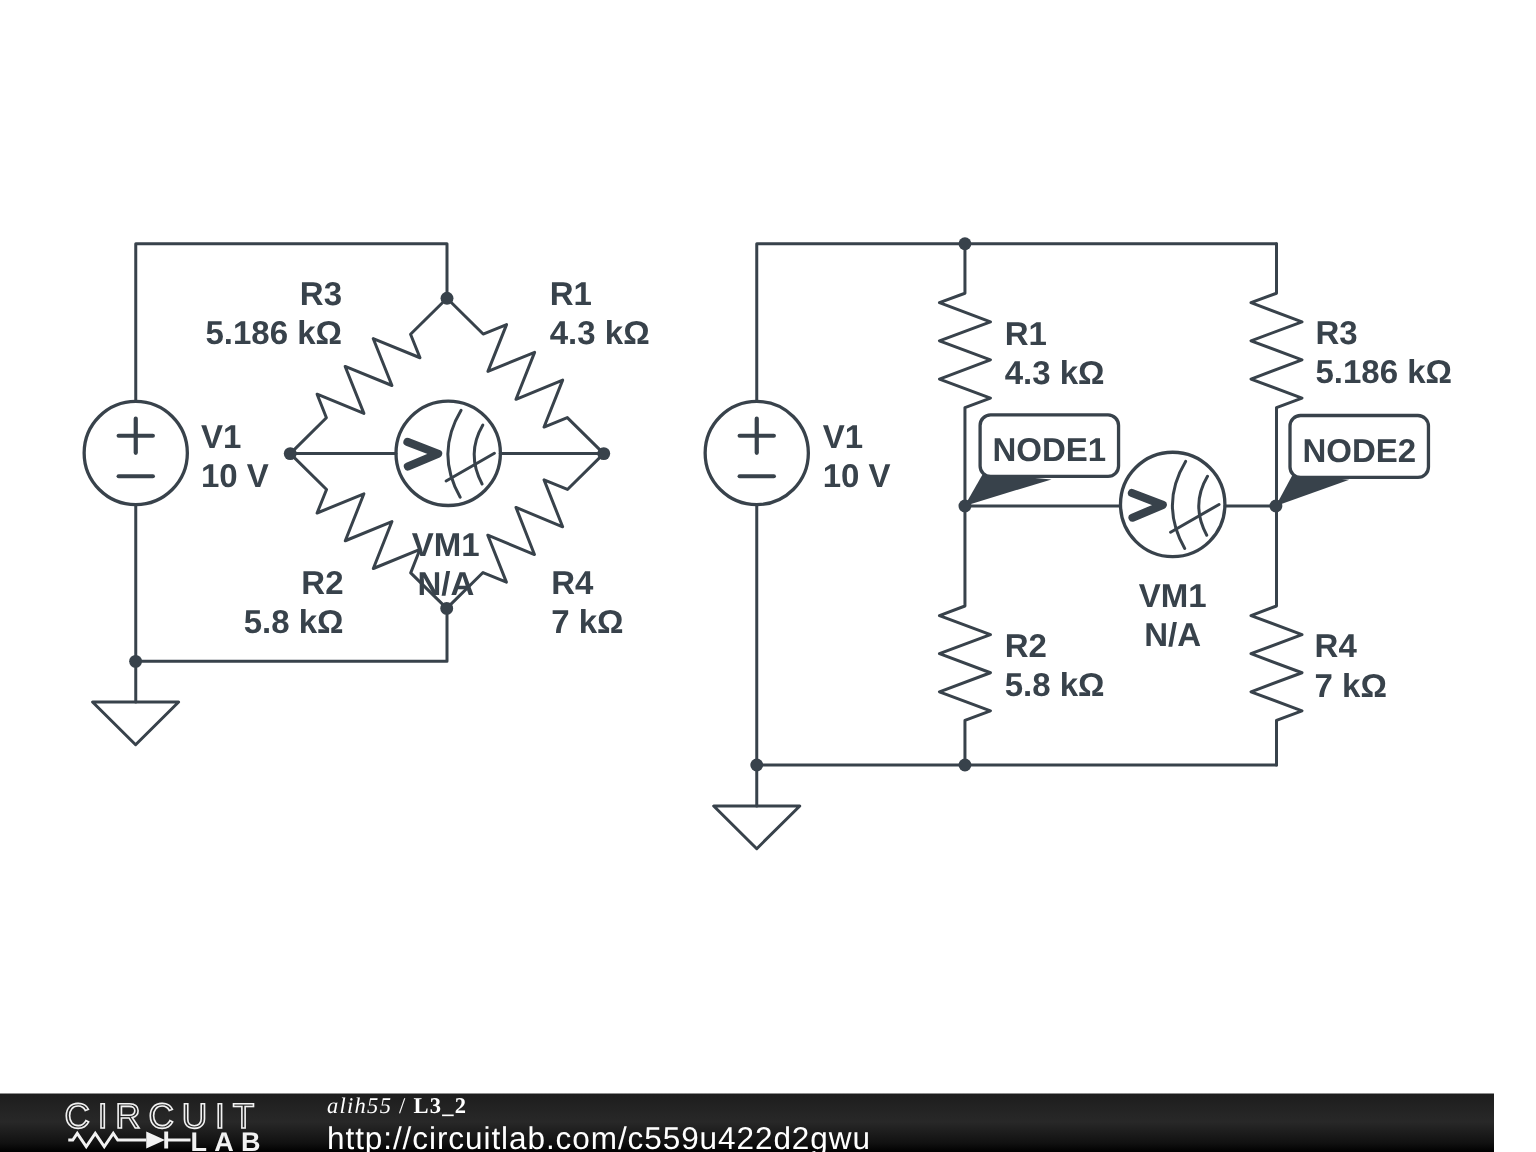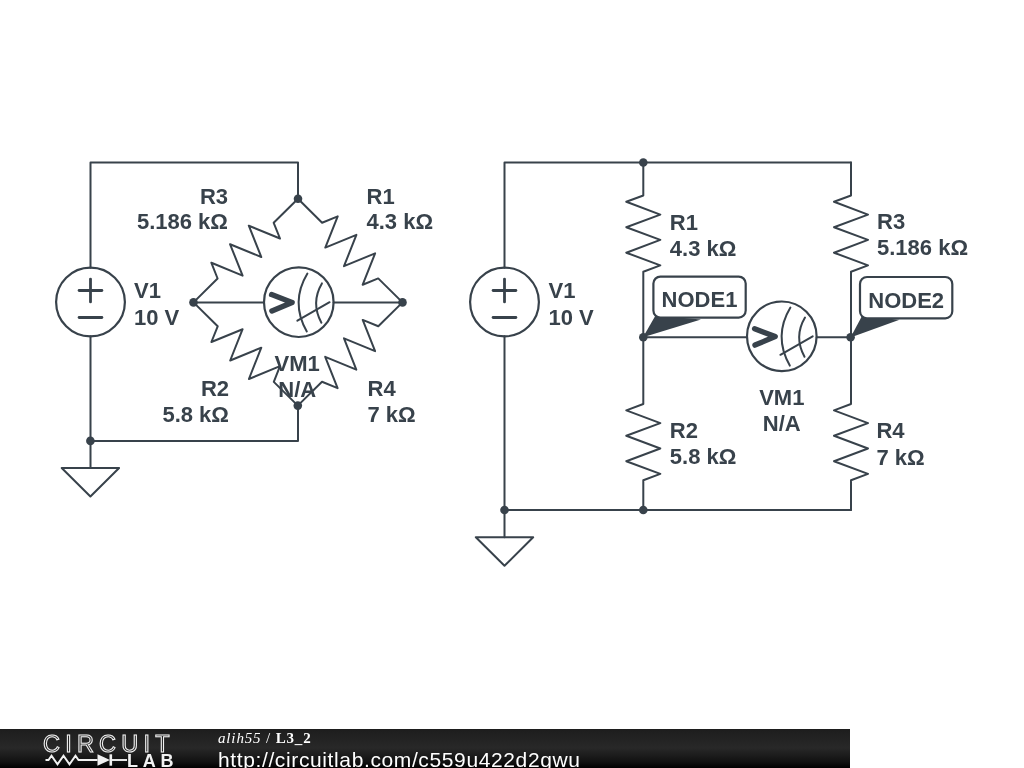--- a/index.html
+++ b/index.html
@@ -1,18 +1,18 @@
 <!DOCTYPE html>
 <html><head>
 <meta charset="utf-8">
 <style>
 html,body{margin:0;padding:0;background:#fff;width:1024px;height:768px;overflow:hidden;}
 body{font-family:"Liberation Sans",sans-serif;}
 #stage{position:relative;width:1024px;height:768px;background:#fff;}
-#bar{position:absolute;left:0;top:729px;width:850px;height:39px;
+#bar{position:absolute;left:0;top:729px;width:996px;height:39px;
   background:linear-gradient(to bottom,#1d1d1d 0px,#232323 10px,#282828 19px,#111 33px,#000 39px);}
 #circ{position:absolute;left:43px;top:3.5px;font-size:23.5px;letter-spacing:5.2px;font-weight:400;
   color:rgba(0,0,0,0);-webkit-text-stroke:1.05px #f2f2f2;line-height:1;}
 #lab{position:absolute;left:127px;top:22.5px;font-size:18px;font-weight:bold;color:#f2f2f2;line-height:1;letter-spacing:4.8px;}
 #schem{position:absolute;left:44px;top:18px;}
 #meta1{position:absolute;left:218px;top:2px;font-size:15px;letter-spacing:0.85px;color:#fff;line-height:1;font-family:Liberation Serif, serif;}
 #meta2{position:absolute;left:218px;top:19.8px;font-size:21px;letter-spacing:0.62px;color:#fff;line-height:1;}
 </style>
 </head>
 <body>

